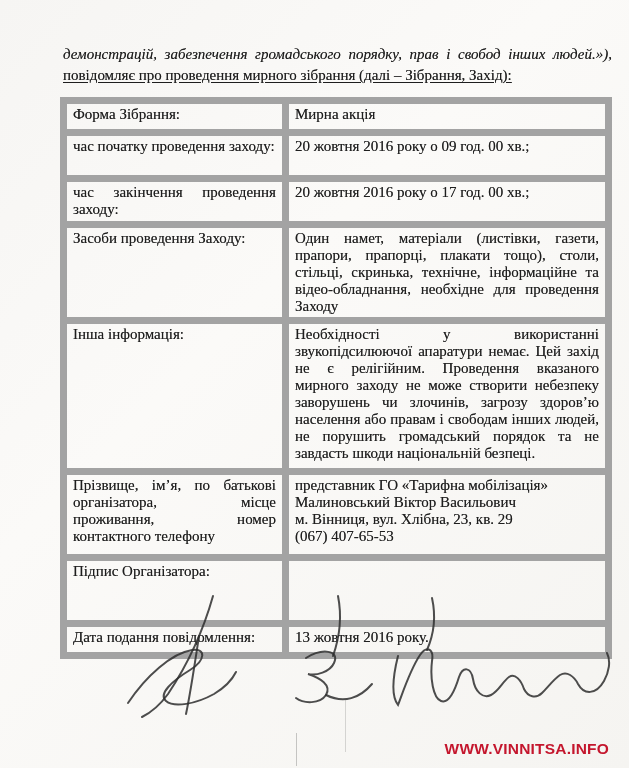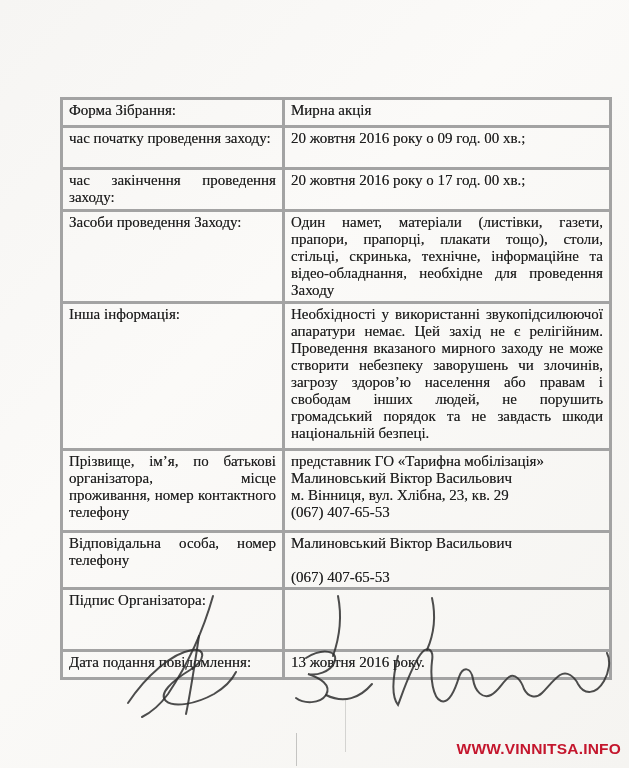--- a/index.html
+++ b/index.html
@@ -19,21 +19,21 @@
   .intro .it{font-style:italic;}
   .intro .ul{text-decoration:underline;text-underline-offset:2px;}
   
   table.form-table{
     position:absolute;left:60px;top:97px;width:552px;
     border-collapse:collapse;table-layout:fixed;
     font-size:15px;line-height:17px;
     text-shadow:0 0 .4px rgba(20,20,20,.6);
   }
   table.form-table td{
-    border:3px solid #a3a3a3;
+    border:7px solid #a3a3a3;
     vertical-align:top;
     padding:2px 6px 1px 6px;
     overflow:hidden;
   }
   table.form-table{border:2px solid #333;}
   td.lab{text-align:justify;}
   td.val{text-align:justify;white-space:pre-line;}
   tr.r1 td{height:22px}
   tr.r2 td{height:38px}
   tr.r3 td{height:36px}
@@ -44,35 +44,38 @@
   tr.r8 td{height:141px}
   tr.r9 td{height:76px}
   tr.r10 td{height:50px}
   tr.r11 td{height:56px}
   tr.r12 td{height:22px}
   
   svg.sig{position:absolute;inset:0;pointer-events:none;}
   svg.sig path{fill:none;stroke:#2e2e2e;stroke-width:2;stroke-linecap:round;opacity:.85;}
   
   .watermark{
-    position:absolute;top:740px;right:8px;
+    position:absolute;top:740px;right:20px;
     font-family:"Liberation Sans","DejaVu Sans",sans-serif;
     font-weight:700;font-size:15.5px;letter-spacing:.2px;
     color:#c4162d;
   }
   
   .artifact{position:absolute;background:rgba(90,90,90,.32);width:1px;}
   .art-a{left:296px;top:733px;height:33px;}
   .art-b{left:345px;top:700px;height:52px;opacity:.7;}
 </style>
 </head>
 <body>
 
 <div class="page">
 
+  <div class="intro">
+    <span class="it">демонстрацій, забезпечення громадського порядку, прав і свобод інших людей.»), </span><span class="ul">повідомляє про проведення мирного зібрання (далі – Зібрання, Захід):</span>
+  </div>
 
   <table class="form-table">
     <colgroup>
         <col style="width:222px">
         <col>
       </colgroup>
     <tbody>
       <tr class="r1">
         <td class="lab">Форма Зібрання:</td>
         <td class="val">Мирна акція</td>
@@ -91,26 +94,20 @@
       </tr>
       <tr class="r8">
         <td class="lab">Інша інформація:</td>
         <td class="val">Необхідності у використанні звукопідсилюючої апаратури немає. Цей захід не є релігійним. Проведення вказаного мирного заходу не може створити небезпеку заворушень чи злочинів, загрозу здоров’ю населення або правам і свободам інших людей, не порушить громадський порядок та не завдасть шкоди національній безпеці.</td>
       </tr>
       <tr class="r9">
         <td class="lab">Прізвище, ім’я, по батькові організатора, місце проживання, номер контактного телефону</td>
         <td class="val">представник ГО «Тарифна мобілізація»
 Малиновський Віктор Васильович
 м. Вінниця, вул. Хлібна, 23, кв. 29
-(067) 407-65-53</td>
-      </tr>
-      <tr class="r10">
-        <td class="lab">Відповідальна особа, номер телефону</td>
-        <td class="val">Малиновський Віктор Васильович
-
 (067) 407-65-53</td>
       </tr>
       <tr class="r11">
         <td class="lab">Підпис Організатора:</td>
         <td class="val"></td>
       </tr>
       <tr class="r12">
         <td class="lab">Дата подання повідомлення:</td>
         <td class="val">13 жовтня 2016 року.</td>
       </tr>

